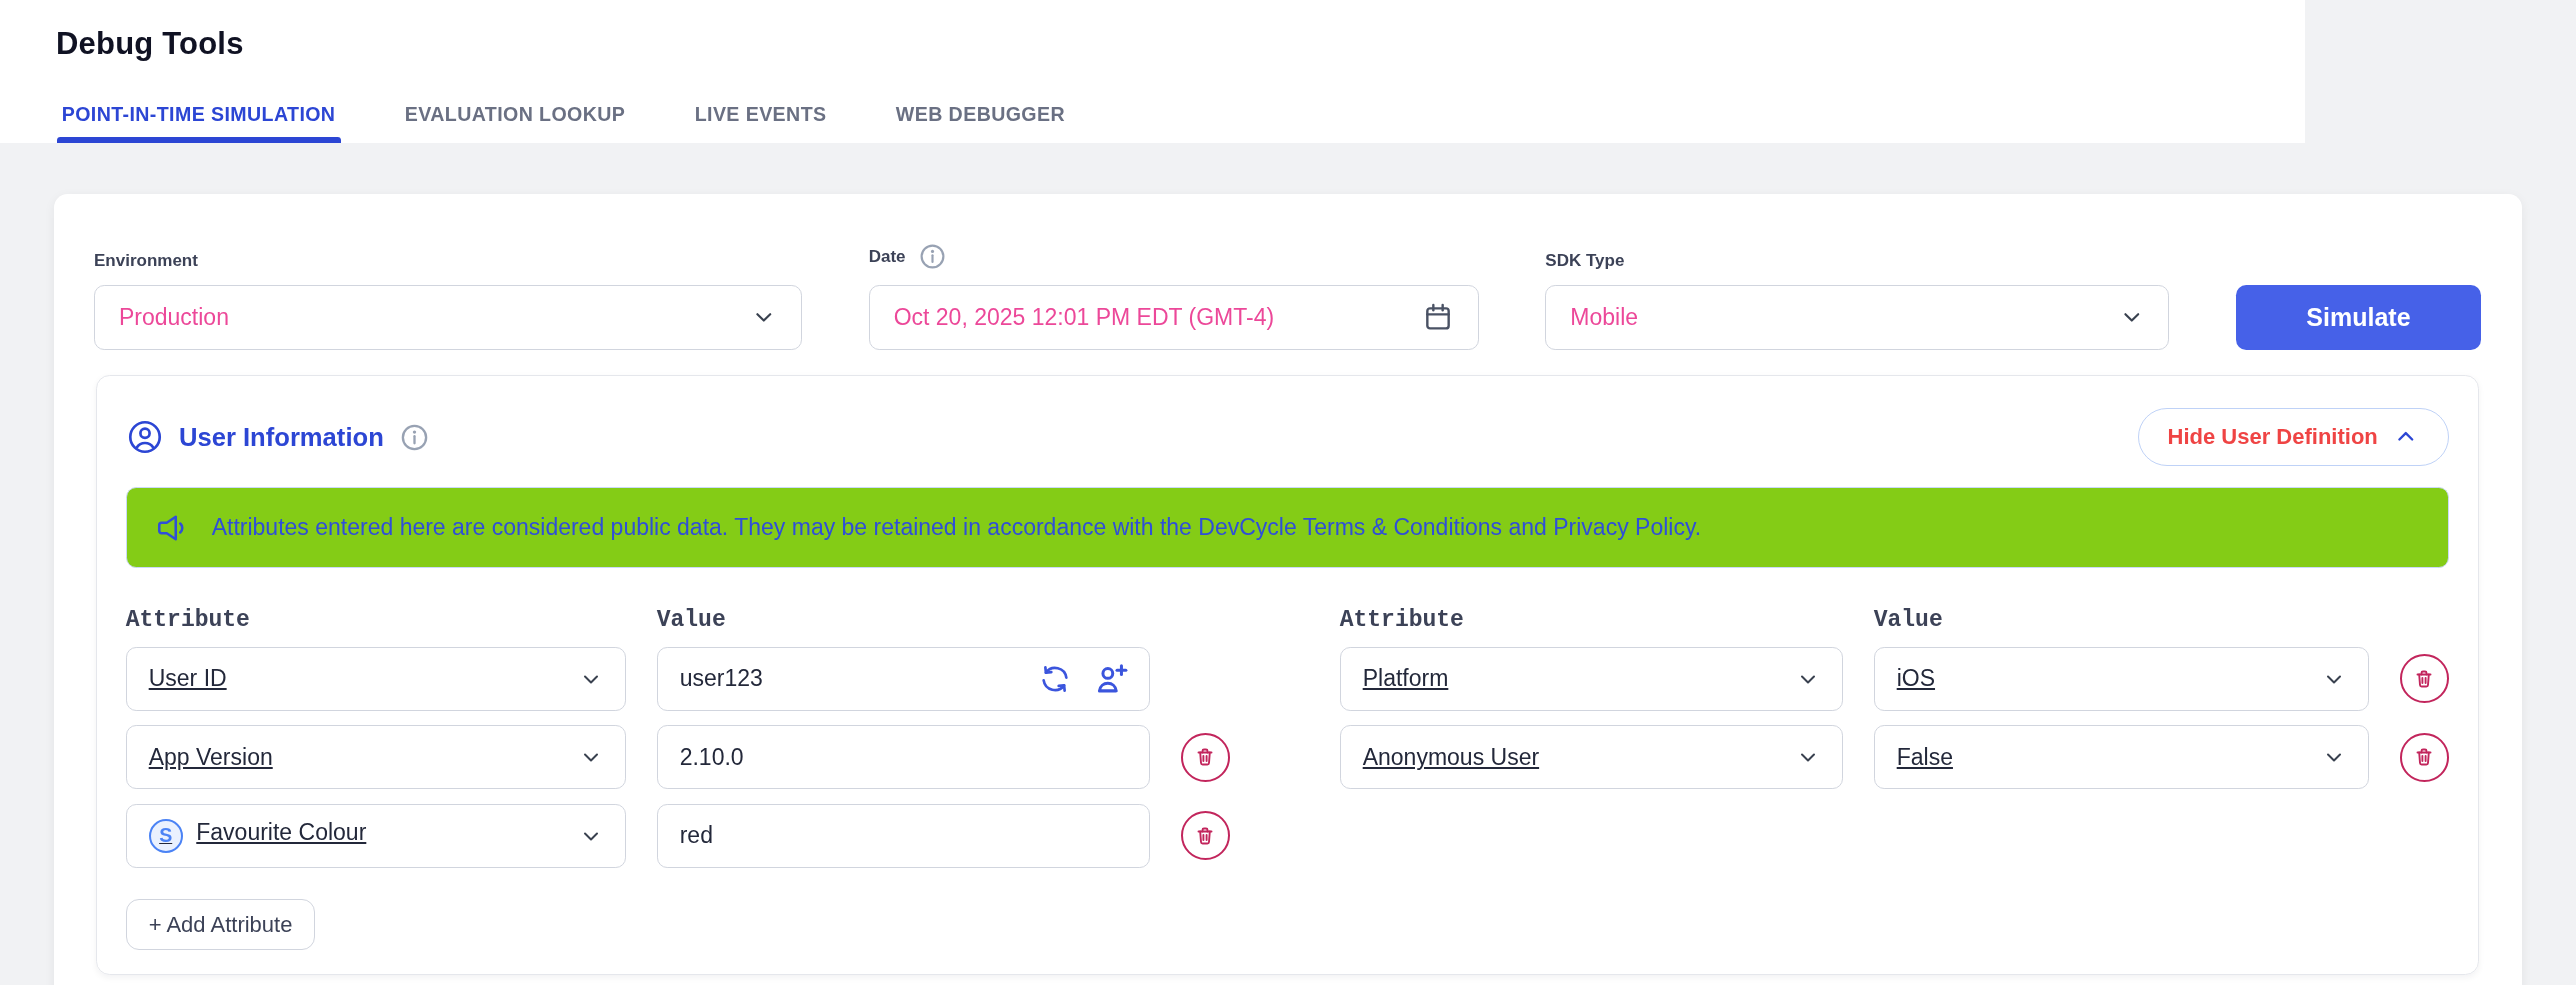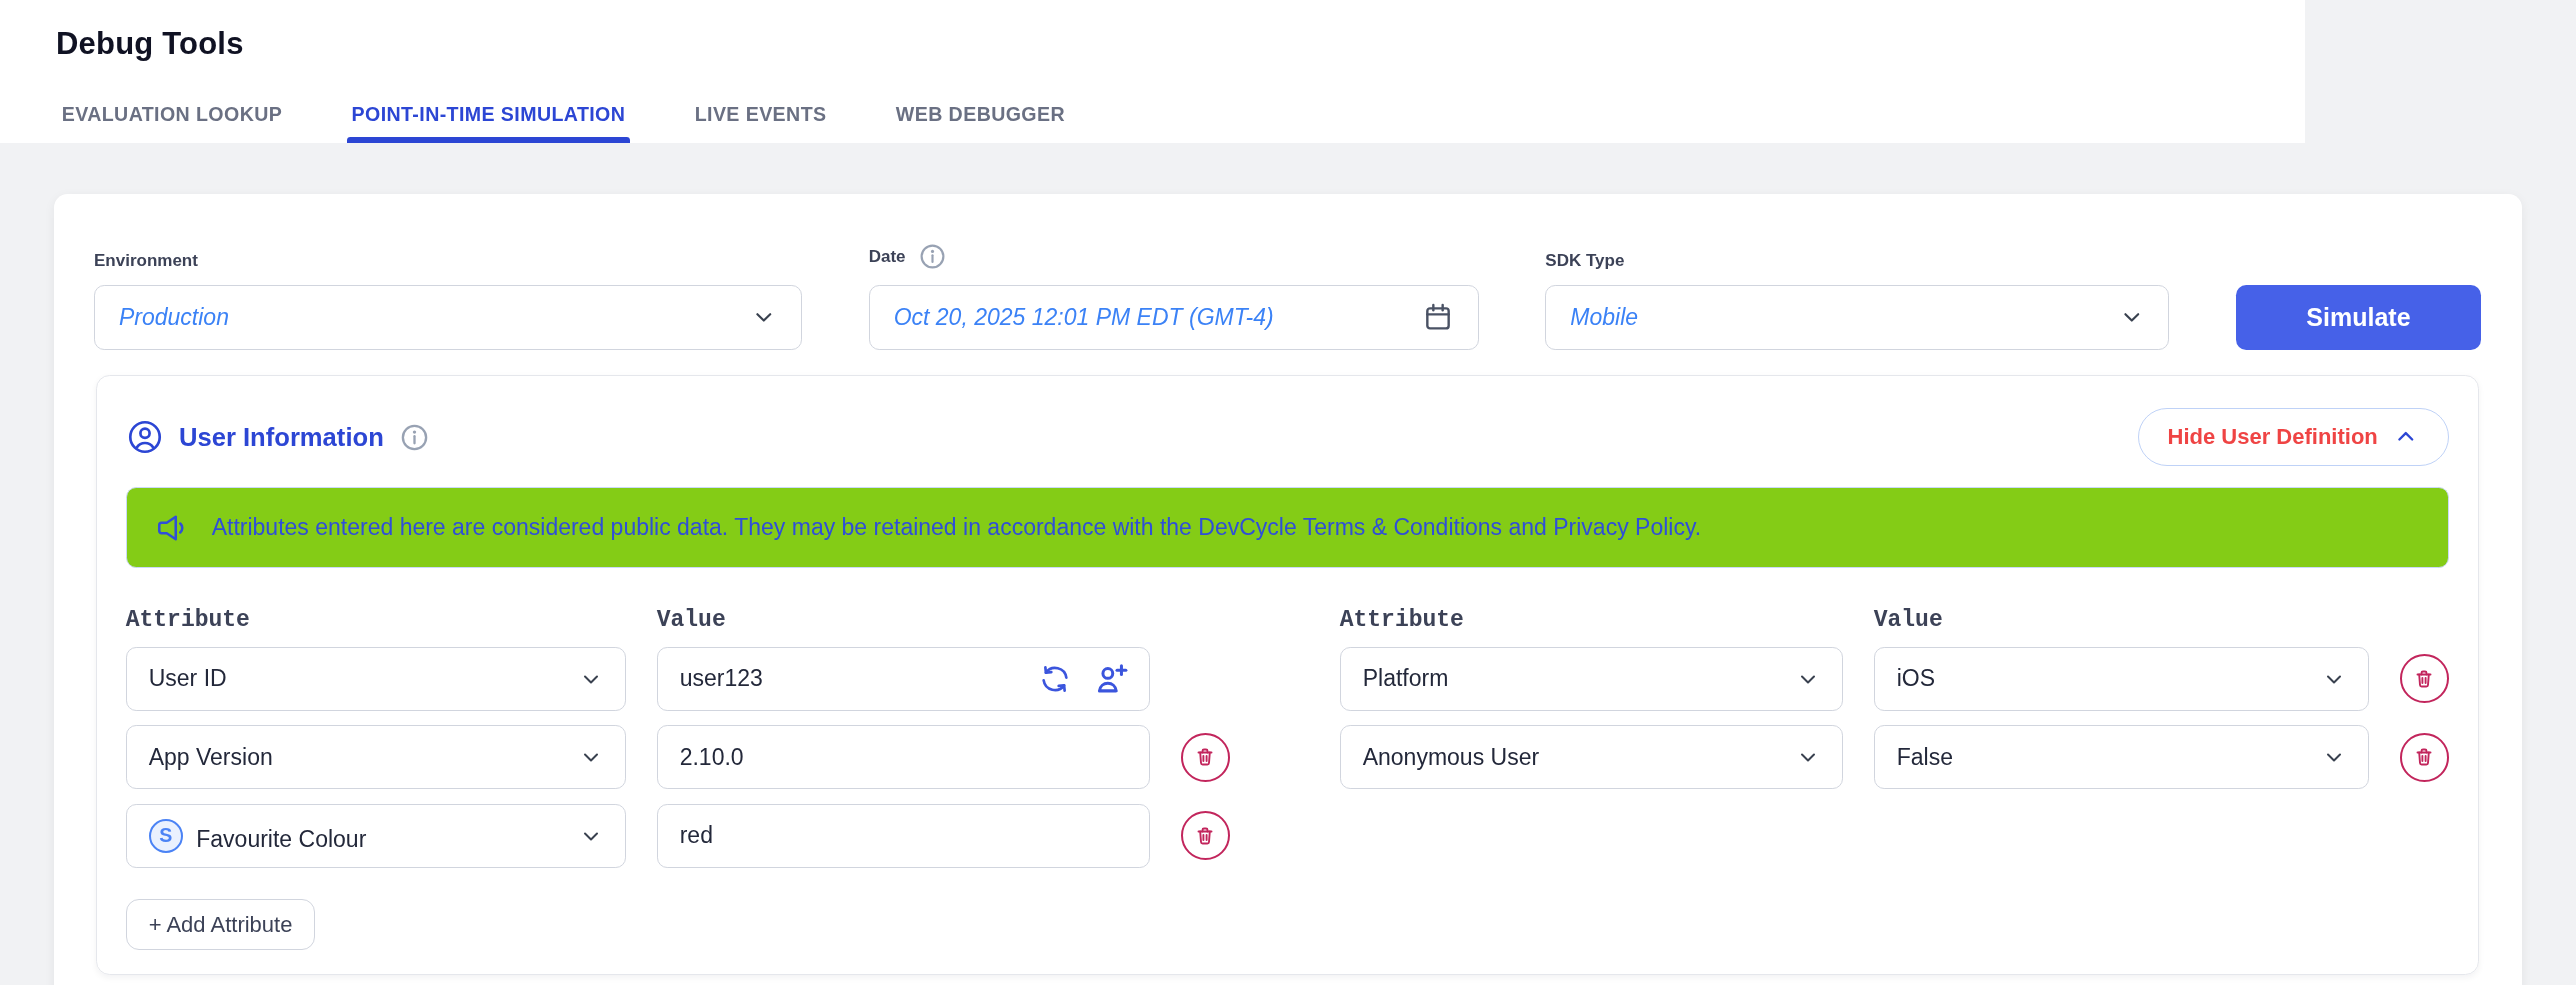--- a/index.html
+++ b/index.html
@@ -46,22 +46,22 @@
   
   .form-row { display: flex; justify-content: space-between; align-items: flex-end; }
   .field { display: flex; flex-direction: column; }
   .field-label {
     font-size: 17px; font-weight: 700; color: #3c4257;
     margin-bottom: 13.6px; display: flex; align-items: center; gap: 12px;
   }
   .control {
     height: 65px; border: 1.7px solid #d1d5de; border-radius: 10.2px;
     background: #fff; display: flex; align-items: center;
-    padding: 0 24px; font-size: 23px; color: #3b82f6;
-    cursor: pointer; justify-content: space-between; gap: 13.6px; font-style: italic;
+    padding: 0 24px; font-size: 23px; color: #ec4899;
+    cursor: pointer; justify-content: space-between; gap: 13.6px;
   }
   .field-env .control { width: 708px; }
   .field-date .control { width: 610px; }
   .field-sdk .control { width: 624px; }
   .btn-simulate {
     width: 245px; height: 65px; border: none; border-radius: 10.2px;
     background: #4661e8; color: #ffffff; font-size: 25px; font-weight: 600;
     cursor: pointer; font-family: inherit;
   }
   
@@ -100,21 +100,21 @@
   .attr-half-right .attr-head, .attr-half-right .attr-row { grid-template-columns: 503px 495px 49px; }
   .attr-head { margin-bottom: 13.6px; font-family: Liberation Mono, monospace; }
   .col-header { font-size: 23px; font-weight: 600; color: #3c4257; }
   .attr-row { margin-bottom: 14.5px; }
   .select, .input-wrap {
     height: 64px; border: 1.7px solid #d1d5de; border-radius: 10.2px;
     background: #fff; display: flex; align-items: center;
     padding: 0 22px; font-size: 23px; color: #23283a;
   }
   .select { cursor: pointer; justify-content: space-between; gap: 12px; }
-  .select .sel-left { display: flex; align-items: flex-end; gap: 13.6px; min-width: 0; }
+  .select .sel-left { display: flex; align-items: flex-start; gap: 13.6px; min-width: 0; text-decoration: underline; }
   .input-wrap { padding-right: 15.3px; }
   .text-input {
     border: none; outline: none; font-size: 23px; color: #23283a;
     font-family: inherit; flex: 1; min-width: 0; background: transparent;
   }
   .input-icons { display: flex; align-items: center; gap: 13.6px; margin-left: 10.2px; }
   .icon-btn {
     background: none; border: none; padding: 3.4px; cursor: pointer;
     display: inline-flex; color: #3b55dd;
   }
@@ -142,22 +142,22 @@
   .dark-icon { color: #4a5264; display: inline-flex; }
   .blue-icon { color: #2c46d4; display: inline-flex; }
   svg { display: block; }
 </style>
 </head>
 <body>
 
 <header class="topbar">
   <h1 class="page-title">Debug Tools</h1>
   <nav class="tabs">
+    <button class="tab active">POINT-IN-TIME SIMULATION</button>
     <button class="tab">EVALUATION LOOKUP</button>
-    <button class="tab active">POINT-IN-TIME SIMULATION</button>
     <button class="tab">LIVE EVENTS</button>
     <button class="tab">WEB DEBUGGER</button>
   </nav>
 </header>
 
 <main class="page">
   <section class="card">
 
     <div class="form-row">
       <div class="field field-env">

